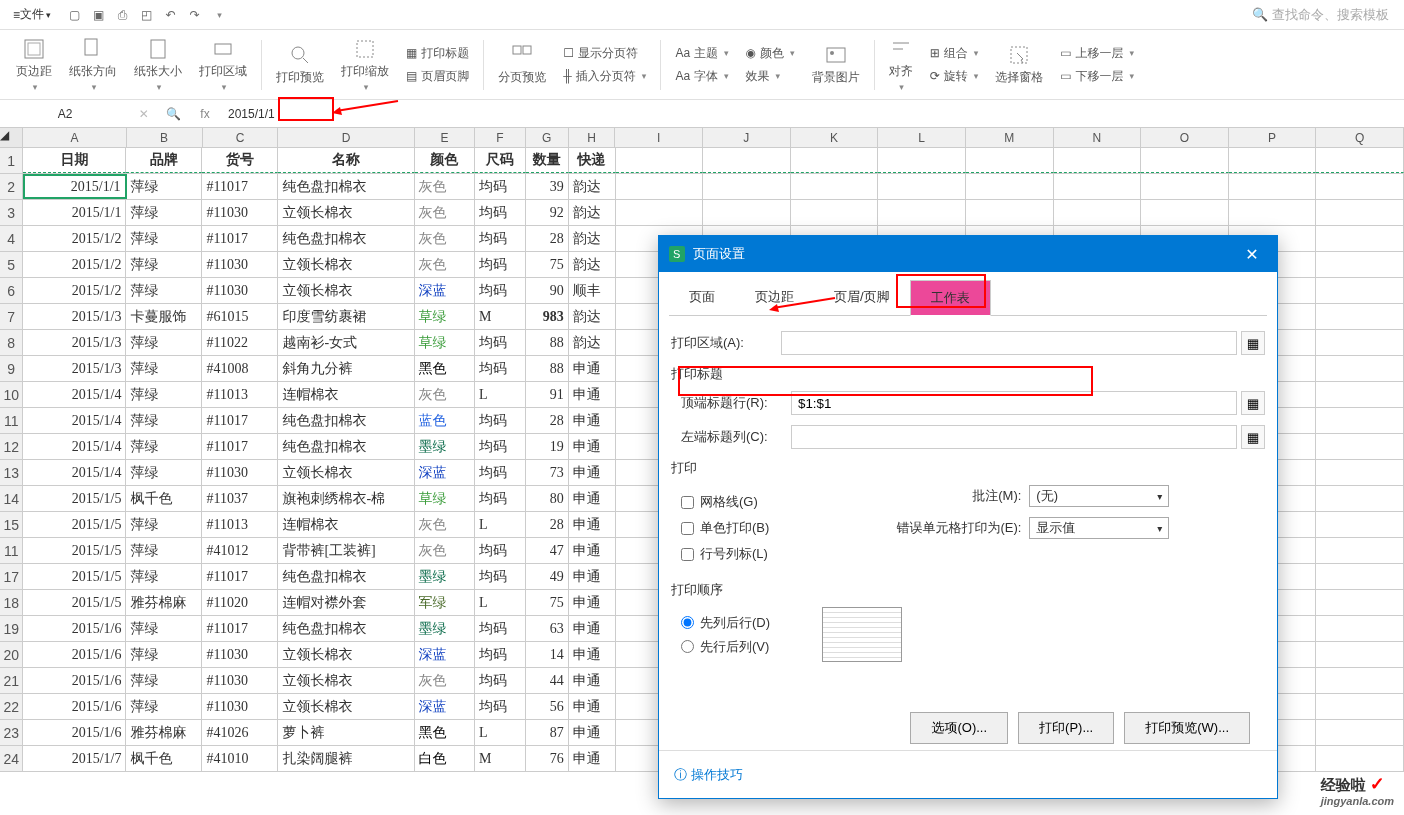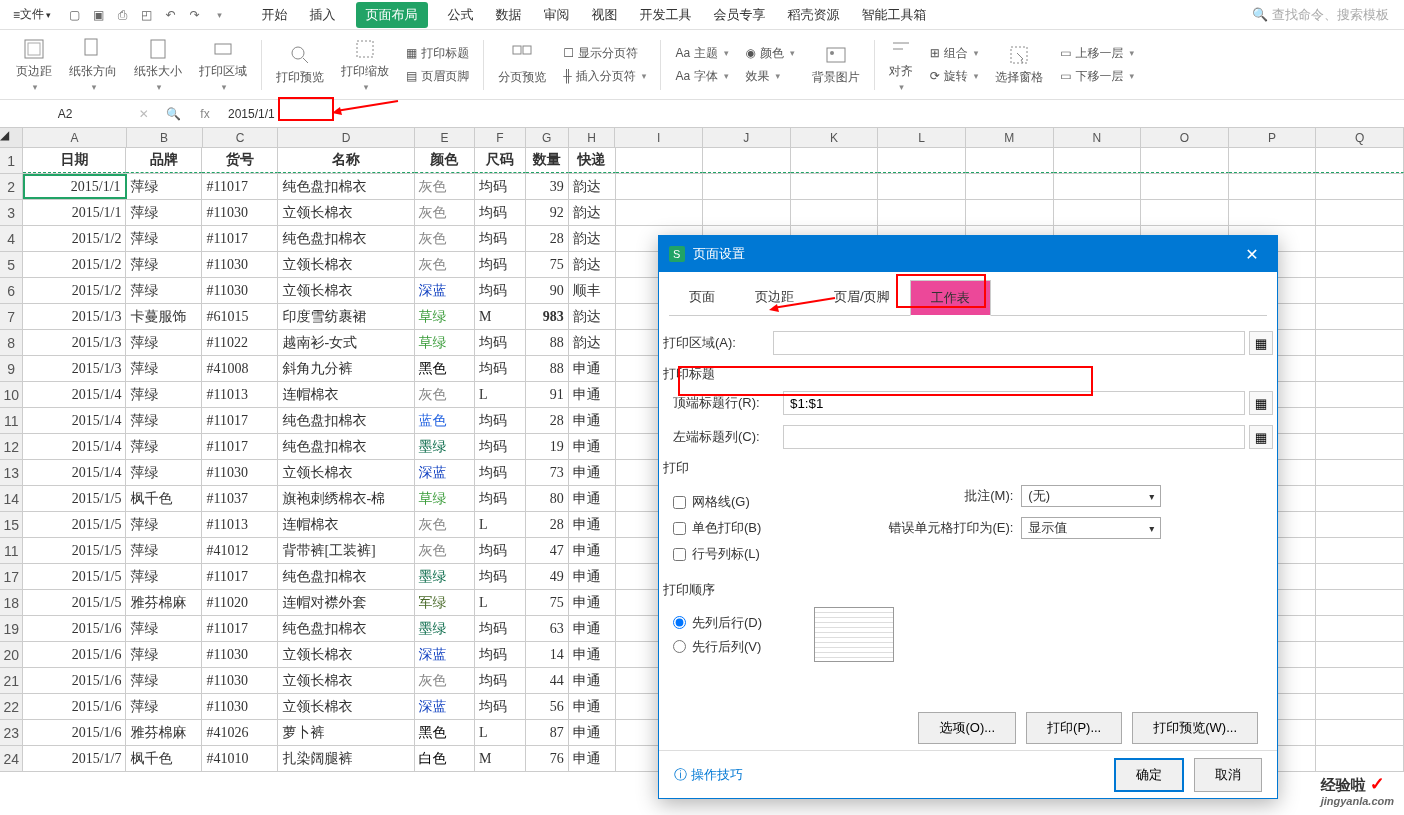--- a/index.html
+++ b/index.html
@@ -35,21 +35,21 @@
 .hdr{font-weight:bold;justify-content:center}
 .row1 .cell{border-bottom:1px dashed #21a366}
 .sel{border:2px solid #21a366!important;background:#fff}
 .dialog{position:absolute;top:235px;left:658px;width:620px;height:564px;background:#fff;border:1px solid #0078d4;box-shadow:0 5px 20px rgba(0,0,0,.3);z-index:100}
 .dlg-title{background:#0078d4;color:#fff;height:36px;display:flex;align-items:center;padding:0 10px;font-size:13px}
 .dlg-title svg{margin-right:8px}
 .dlg-close{margin-left:auto;width:30px;text-align:center;cursor:pointer;font-size:16px}
 .dlg-tabs{display:flex;margin:8px 10px 0;border-bottom:1px solid #ccc}
 .dlg-tab{padding:8px 20px;cursor:pointer;font-size:13px}
 .dlg-tab.active{border:1px solid #ccc;border-bottom:1px solid #fff;margin-bottom:-1px;background:#ec4899}
-.dlg-body{padding:15px 4px}
+.dlg-body{padding:15px 12px}
 .form-row{display:flex;align-items:center;margin-bottom:10px;font-size:13px}
 .form-label{width:110px}
 .form-input{flex:1;border:1px solid #ccc;height:24px;padding:0 6px;font-family:Arial}
 .ref-btn{width:24px;height:24px;border:1px solid #ccc;margin-left:4px;background:#f8f8f8;cursor:pointer}
 .fieldset-label{font-size:13px;margin:10px 0 8px}
 .checkbox-row{display:flex;align-items:center;gap:6px;margin:8px 0;font-size:13px}
 .two-col{display:flex;gap:60px}
 .sel-box{border:1px solid #aaa;width:140px;height:22px;padding:0 6px;display:flex;align-items:center;font-size:13px;background:#fff}
 .sel-box::after{content:"▾";margin-left:auto;font-size:10px}
 .radio-row{display:flex;align-items:center;gap:6px;margin:6px 0;font-size:13px}
@@ -69,33 +69,20 @@
   <div class="file-menu">≡ <span>文件</span> <span style="font-size:9px;margin-left:2px">▾</span></div>
   <div class="tb-icons">
     <div class="tb-icon">▢</div>
     <div class="tb-icon">▣</div>
     <div class="tb-icon">⎙</div>
     <div class="tb-icon">◰</div>
     <div class="tb-icon">↶</div>
     <div class="tb-icon">↷</div>
     <div class="tb-icon drop"></div>
   </div>
-  <div class="tabs" id="tabs">
-      <div class="tab">开始</div>
-      <div class="tab">插入</div>
-      <div class="tab active">页面布局</div>
-      <div class="tab">公式</div>
-      <div class="tab">数据</div>
-      <div class="tab">审阅</div>
-      <div class="tab">视图</div>
-      <div class="tab">开发工具</div>
-      <div class="tab">会员专享</div>
-      <div class="tab">稻壳资源</div>
-      <div class="tab">智能工具箱</div>
-    </div>
   <div class="search-box">🔍 <span>查找命令、搜索模板</span></div>
 </div>
 
 <div class="ribbon">
   <div class="rib-btn drop">
       <svg viewBox="0 0 24 24">
         <rect x="3" y="3" width="18" height="18" fill="none" stroke="#888"></rect>
         <rect x="6" y="6" width="12" height="12" fill="none" stroke="#aaa"></rect>
       </svg>
       <span>页边距</span>
@@ -792,24 +779,20 @@
       <div class="order-img"></div>
     </div>
     <div class="dlg-buttons" style="margin-top:40px">
       <button class="dlg-btn">选项(O)...</button>
       <button class="dlg-btn">打印(P)...</button>
       <button class="dlg-btn">打印预览(W)...</button>
     </div>
   </div>
   <div style="position:absolute;bottom:0;left:0;right:0;height:48px;border-top:1px solid #ddd;display:flex;align-items:center;padding:0 15px">
     <div class="tip-row" style="position:static">ⓘ <span>操作技巧</span></div>
-    <div style="margin-left:auto;display:flex;gap:10px">
-      <button class="dlg-btn primary">确定</button>
-      <button class="dlg-btn">取消</button>
-    </div>
   </div>
   <div class="red-box" style="top:38px;left:237px;width:90px;height:34px"></div>
   <div class="red-box" style="top:130px;left:19px;width:415px;height:30px"></div>
 </div>
 
 <div class="watermark">
   <span>经验啦</span> <span class="check">✓</span>
   <span class="sub">jingyanla.com</span>
 </div>
 

